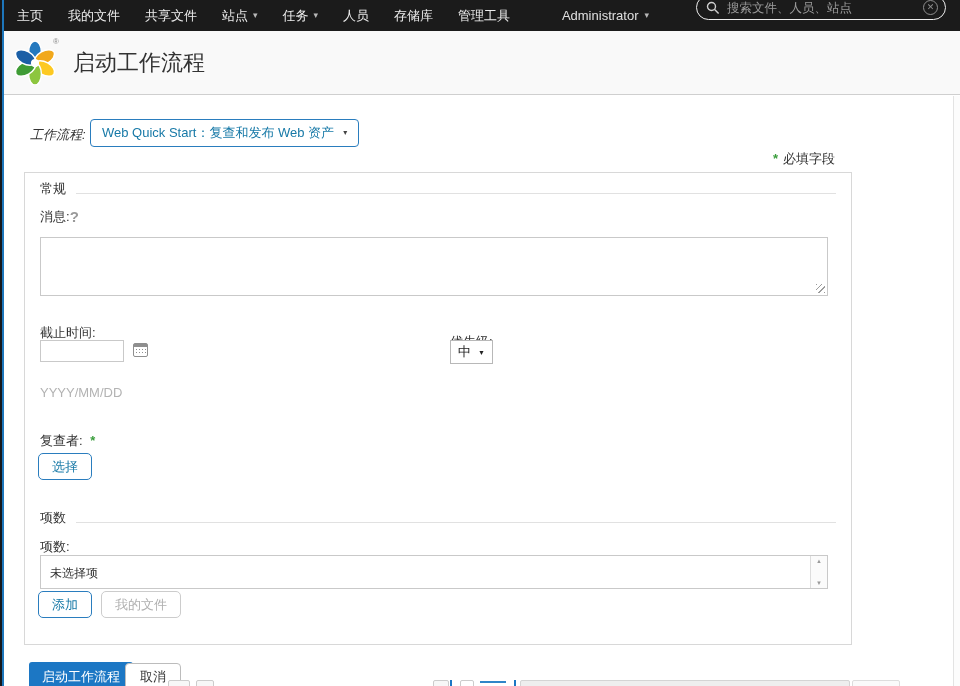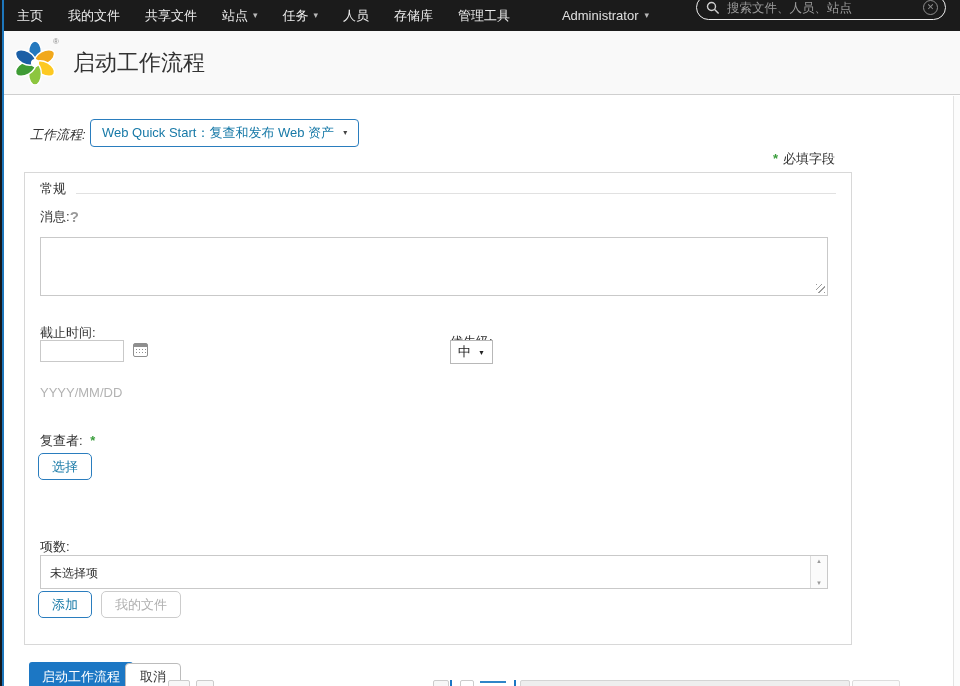--- a/index.html
+++ b/index.html
@@ -211,20 +211,23 @@
       <span class="sel-caret">▼</span>
     </div>
 
 
     <div class="reviewer-row f-label">
       <span>复查者:</span>
       <span class="req-star" style="margin-left:4px;">*</span>
     </div>
     <button class="btn btn-blue select-btn">选择</button>
 
+    <div class="sec" style="top:336px;">
+      <span class="sec-title">项数</span>
+    </div>
 
     <span class="f-label items-label">项数:</span>
     <div class="items-box">
       <span class="items-empty">未选择项</span>
       <div class="items-scroll">
         <span>▲</span>
         <span>▼</span>
       </div>
     </div>
     <div class="items-actions">

